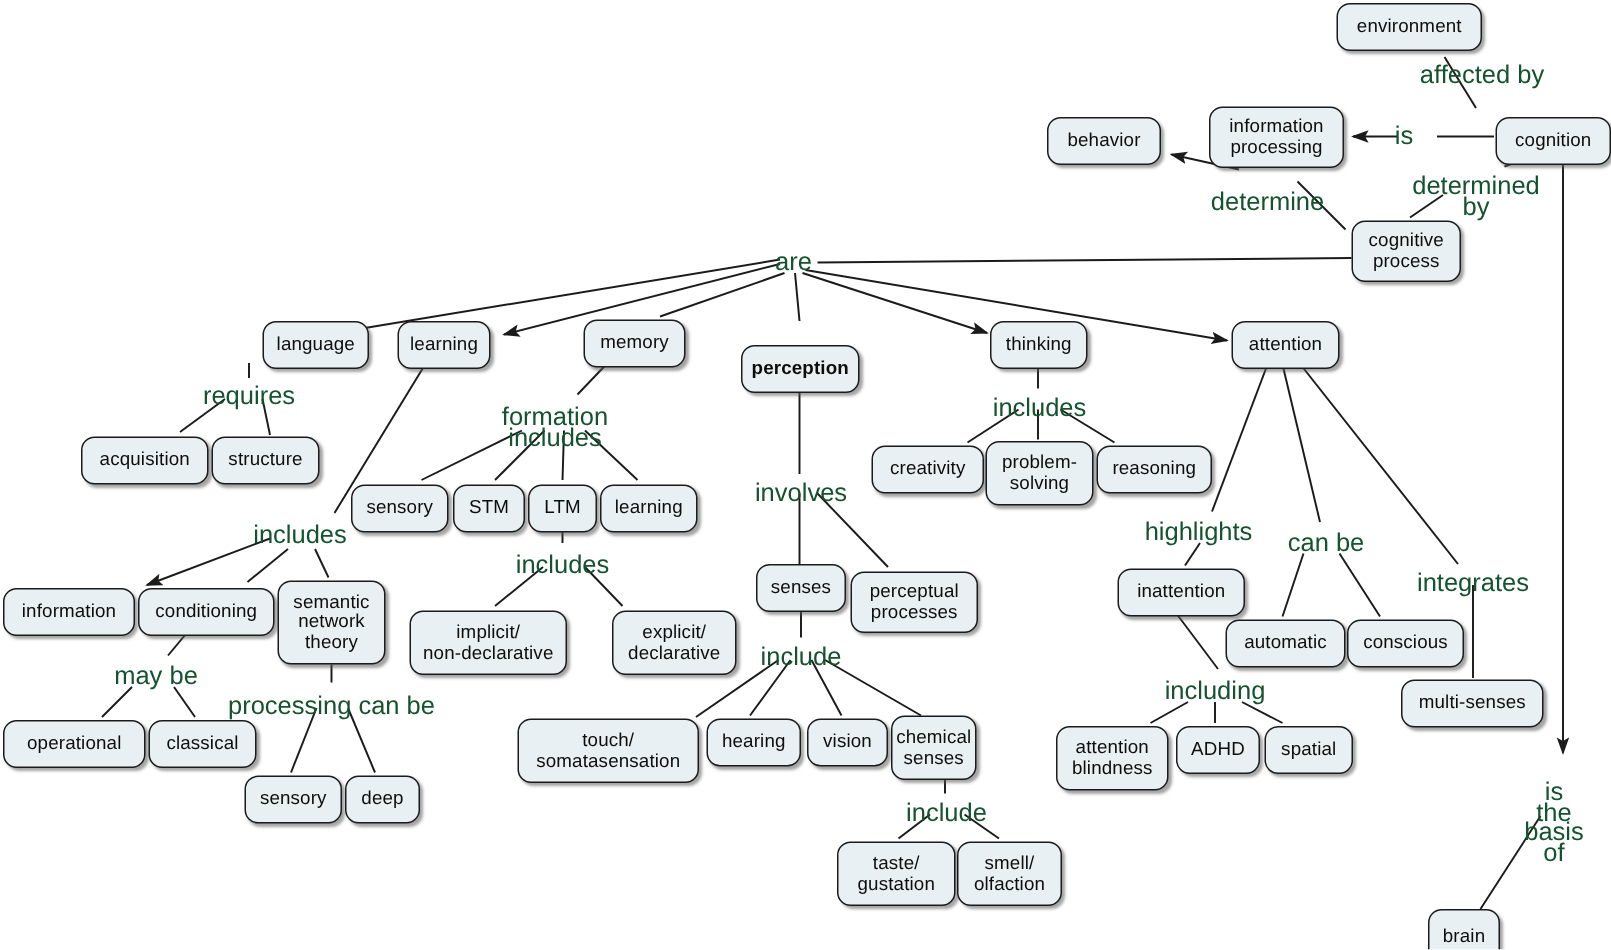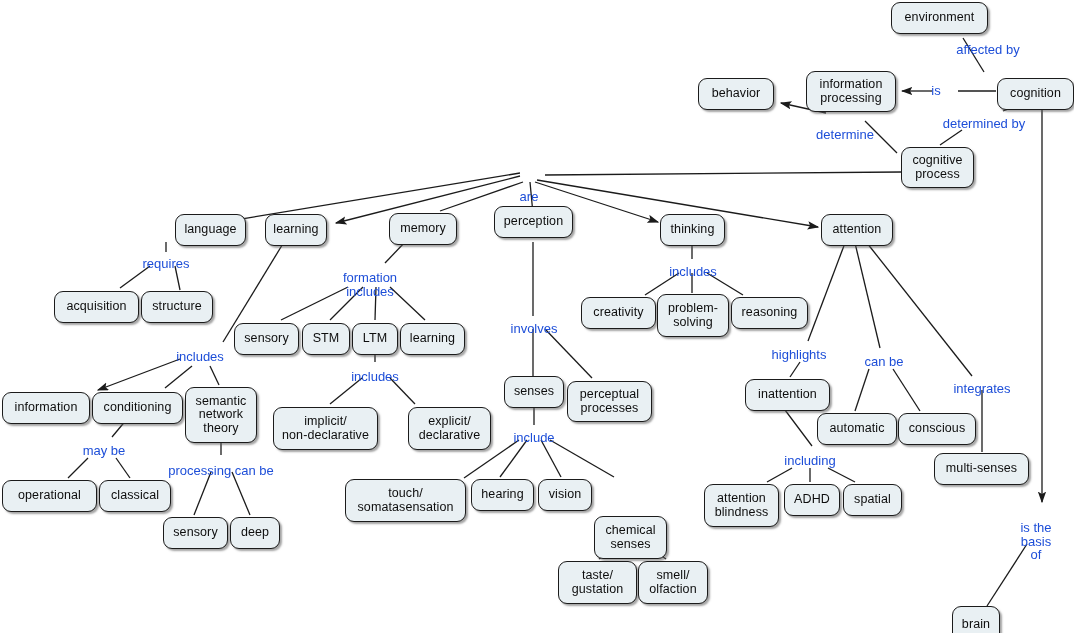--- a/index.html
+++ b/index.html
@@ -39,22 +39,22 @@
     font-size: 12.5px;
     line-height: 13.5px;
     letter-spacing: 0.1px;
     box-shadow: 2px 2px 2px rgba(90,90,90,0.55);
     white-space: pre-line;
     padding: 15px 5px;
     z-index: 3;
   }
   .link-label {
     position: absolute;
-    color: #1d4ed8;
-    font-size: 13px;
+    color: #14532d;
+    font-size: 17px;
     line-height: 13.5px;
     text-align: center;
     white-space: pre-line;
     background: transparent;
     z-index: 2;
     pointer-events: none;
     transform: translateX(-50%);
   }
 </style>
 </head>
@@ -138,21 +138,21 @@
       <div class="node" style="left: 891px; top: 2px; width: 97px; height: 26px;">environment</div>
       <div class="node" style="left: 698px; top: 78px; width: 76px; height: 26px;">behavior</div>
       <div class="node" style="left: 806px; top: 71px; width: 90px; height: 41px;">information
 processing</div>
       <div class="node" style="left: 997px; top: 78px; width: 77px; height: 26px;">cognition</div>
       <div class="node" style="left: 901px; top: 147px; width: 73px; height: 41px;">cognitive
 process</div>
       <div class="node" style="left: 131px; top: 214px; width: 71px; height: 28px; margin-left: 44px;">language</div>
       <div class="node" style="left: 265px; top: 214px; width: 62px; height: 28px;">learning</div>
       <div class="node" style="left: 389px; top: 213px; width: 68px; height: 28px;">memory</div>
-      <div class="node" style="left: 494px; top: 206px; width: 79px; height: 28px;">perception</div>
+      <div class="node" style="left: 494px; top: 230px; width: 79px; height: 28px; font-weight: bold;">perception</div>
       <div class="node" style="left: 660px; top: 214px; width: 65px; height: 28px;">thinking</div>
       <div class="node" style="left: 821px; top: 214px; width: 72px; height: 28px;">attention</div>
       <div class="node" style="left: 54px; top: 291px; width: 85px; height: 27px;">acquisition</div>
       <div class="node" style="left: 141px; top: 291px; width: 72px; height: 27px;">structure</div>
       <div class="node" style="left: 234px; top: 323px; width: 65px; height: 27px;">sensory</div>
       <div class="node" style="left: 302px; top: 323px; width: 48px; height: 27px;">STM</div>
       <div class="node" style="left: 352px; top: 323px; width: 46px; height: 27px;">LTM</div>
       <div class="node" style="left: 400px; top: 323px; width: 65px; height: 27px;">learning</div>
       <div class="node" style="left: 581px; top: 297px; width: 75px; height: 27px;">creativity</div>
       <div class="node" style="left: 657px; top: 294px; width: 72px; height: 43px;">problem-
@@ -171,38 +171,38 @@
       <div class="node" style="left: 567px; top: 381px; width: 85px; height: 41px;">perceptual
 processes</div>
       <div class="node" style="left: 2px; top: 480px; width: 95px; height: 27px;">operational</div>
       <div class="node" style="left: 99px; top: 480px; width: 72px; height: 27px;">classical</div>
       <div class="node" style="left: 163px; top: 517px; width: 65px; height: 27px;">sensory</div>
       <div class="node" style="left: 230px; top: 517px; width: 50px; height: 27px;">deep</div>
       <div class="node" style="left: 345px; top: 479px; width: 121px; height: 43px;">touch/
 somatasensation</div>
       <div class="node" style="left: 471px; top: 479px; width: 63px; height: 27px;">hearing</div>
       <div class="node" style="left: 538px; top: 479px; width: 54px; height: 27px;">vision</div>
-      <div class="node" style="left: 594px; top: 477px; width: 73px; height: 43px; margin-top: 39px;">chemical
+      <div class="node" style="left: 594px; top: 477px; width: 57px; height: 43px;">chemical
 senses</div>
       <div class="node" style="left: 558px; top: 561px; width: 79px; height: 43px;">taste/
 gustation</div>
       <div class="node" style="left: 638px; top: 561px; width: 70px; height: 43px;">smell/
 olfaction</div>
       <div class="node" style="left: 745px; top: 379px; width: 85px; height: 27px;">inattention</div>
       <div class="node" style="left: 817px; top: 413px; width: 80px; height: 27px;">automatic</div>
       <div class="node" style="left: 898px; top: 413px; width: 78px; height: 27px;">conscious</div>
       <div class="node" style="left: 934px; top: 453px; width: 95px; height: 27px;">multi-senses</div>
       <div class="node" style="left: 704px; top: 484px; width: 75px; height: 43px;">attention
 blindness</div>
       <div class="node" style="left: 784px; top: 484px; width: 56px; height: 27px;">ADHD</div>
       <div class="node" style="left: 843px; top: 484px; width: 59px; height: 27px;">spatial</div>
       <div class="node" style="left: 952px; top: 606px; width: 48px; height: 37px;">brain</div>
     </div>
   <div id="label-layer">
-      <div class="link-label" style="left: 529px; top: 168px; margin-top: 22px;">are</div>
+      <div class="link-label" style="left: 529px; top: 168px;">are</div>
       <div class="link-label" style="left: 988px; top: 43px;">affected by</div>
       <div class="link-label" style="left: 936px; top: 84px;">is</div>
       <div class="link-label" style="left: 984px; top: 117px;">determined by</div>
       <div class="link-label" style="left: 845px; top: 128px;">determine</div>
       <div class="link-label" style="left: 166px; top: 257px;">requires</div>
       <div class="link-label" style="left: 370px; top: 271px;">formation
 includes</div>
       <div class="link-label" style="left: 200px; top: 350px;">includes</div>
       <div class="link-label" style="left: 375px; top: 370px;">includes</div>
       <div class="link-label" style="left: 104px; top: 444px;">may be</div>

